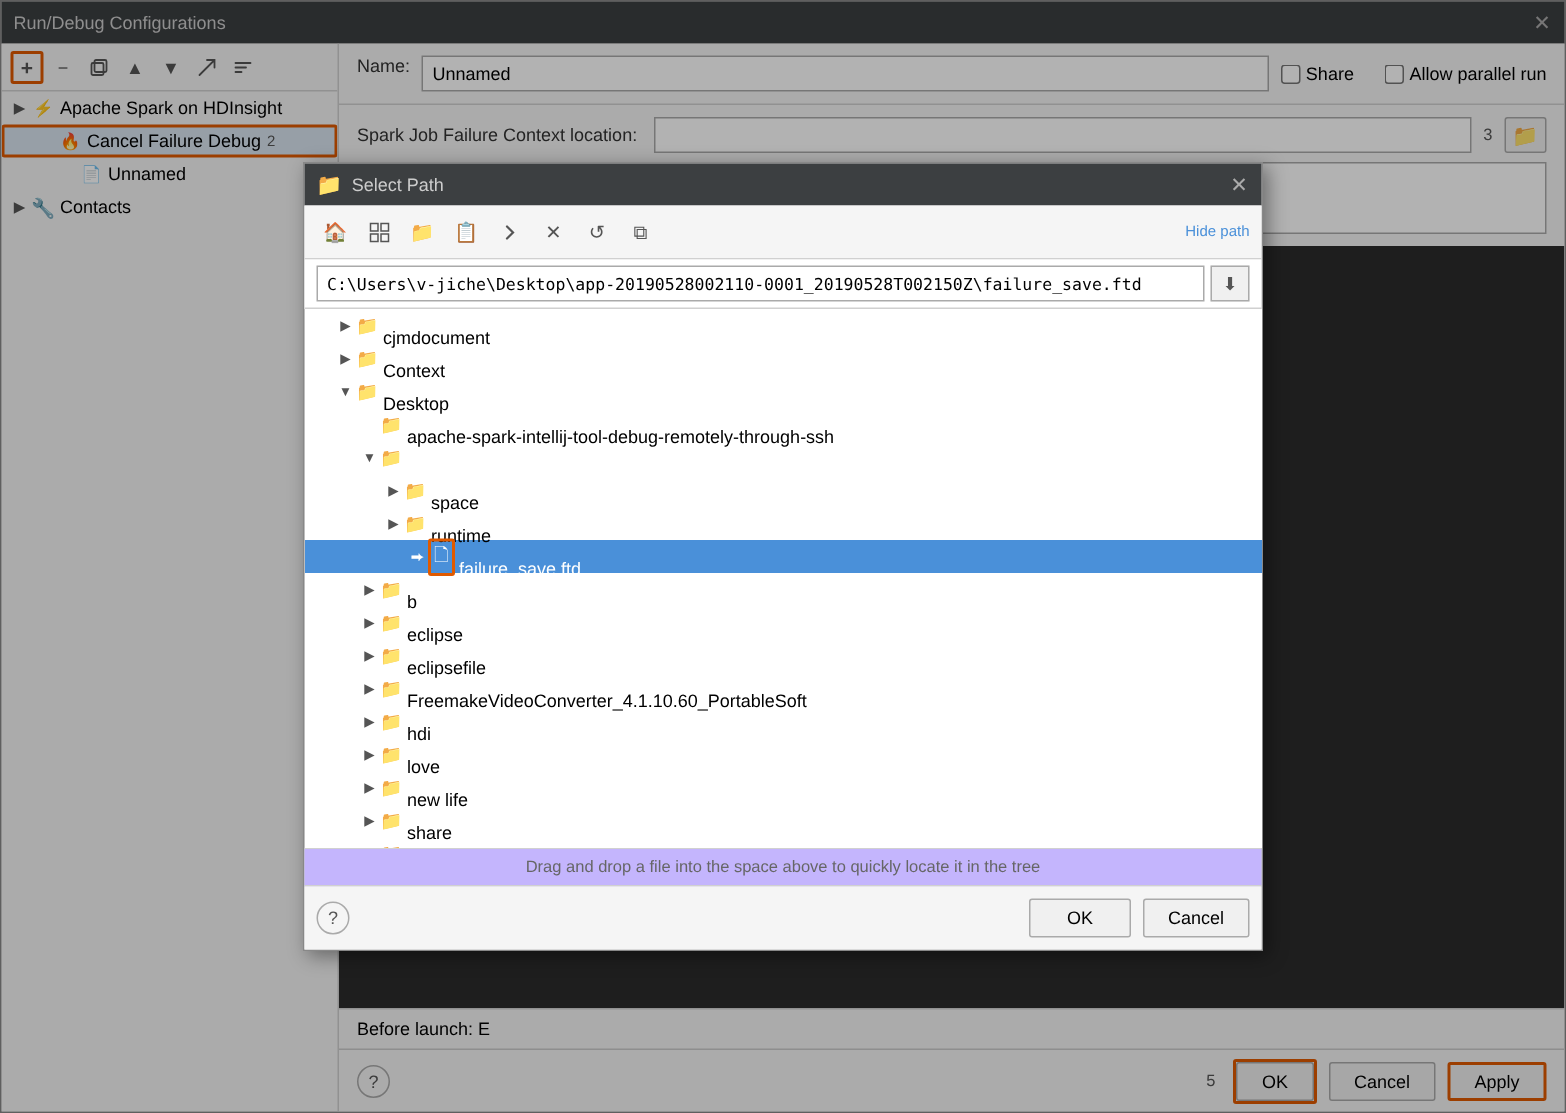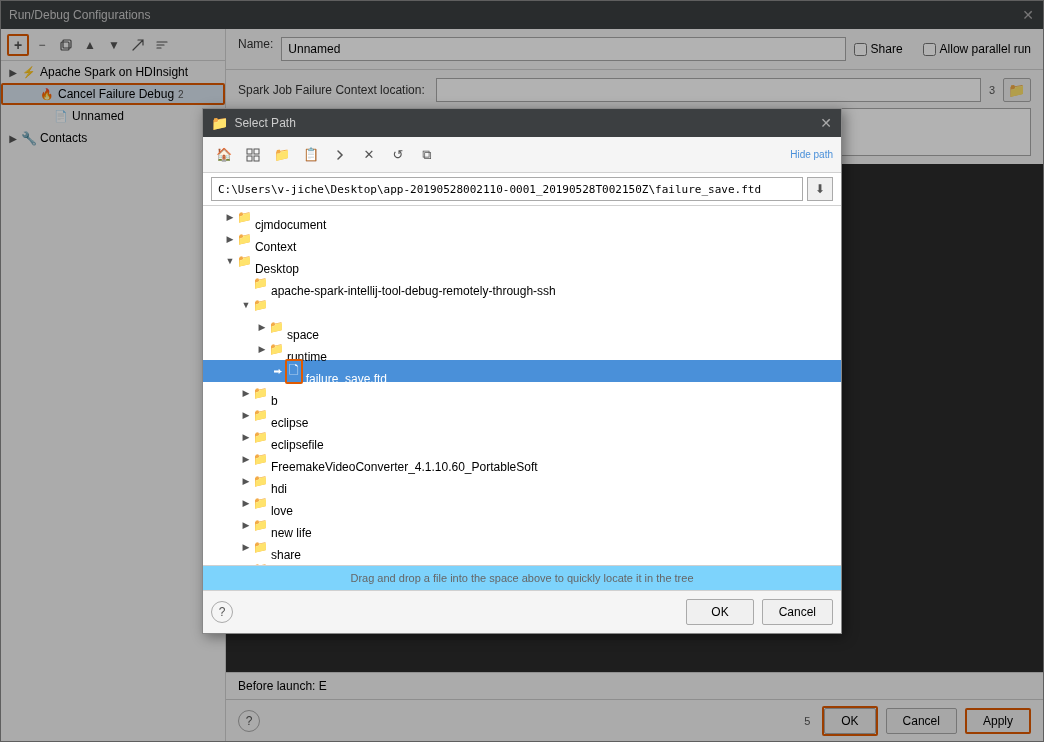--- a/index.html
+++ b/index.html
@@ -365,21 +365,21 @@
     .fi2 { padding-left: 36px; }
     .fi3 { padding-left: 52px; }
     .fi4 { padding-left: 68px; }
 
     .dialog-hint {
       padding: 6px 8px;
       font-size: 11px;
       color: #666;
       text-align: center;
       border-bottom: 1px solid #d0d0d0;
-      background: #7dd3fc;
+      background: #c4b5fd;
     }
 
     .dialog-footer {
       display: flex; align-items: center;
       padding: 8px;
       justify-content: space-between;
       background: #f5f5f5;
     }
 
     .help-btn {

